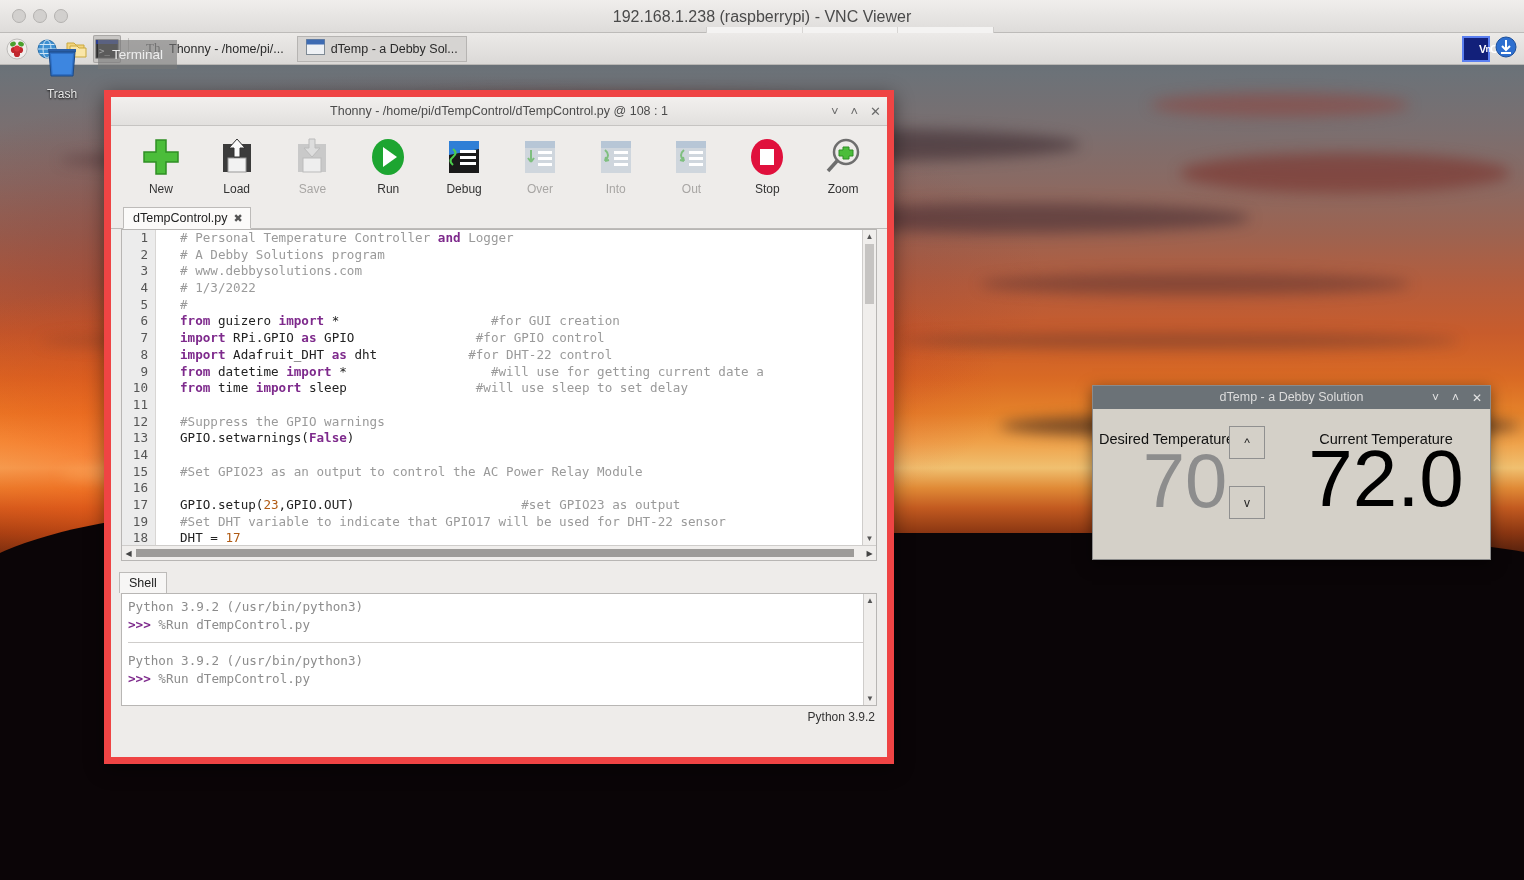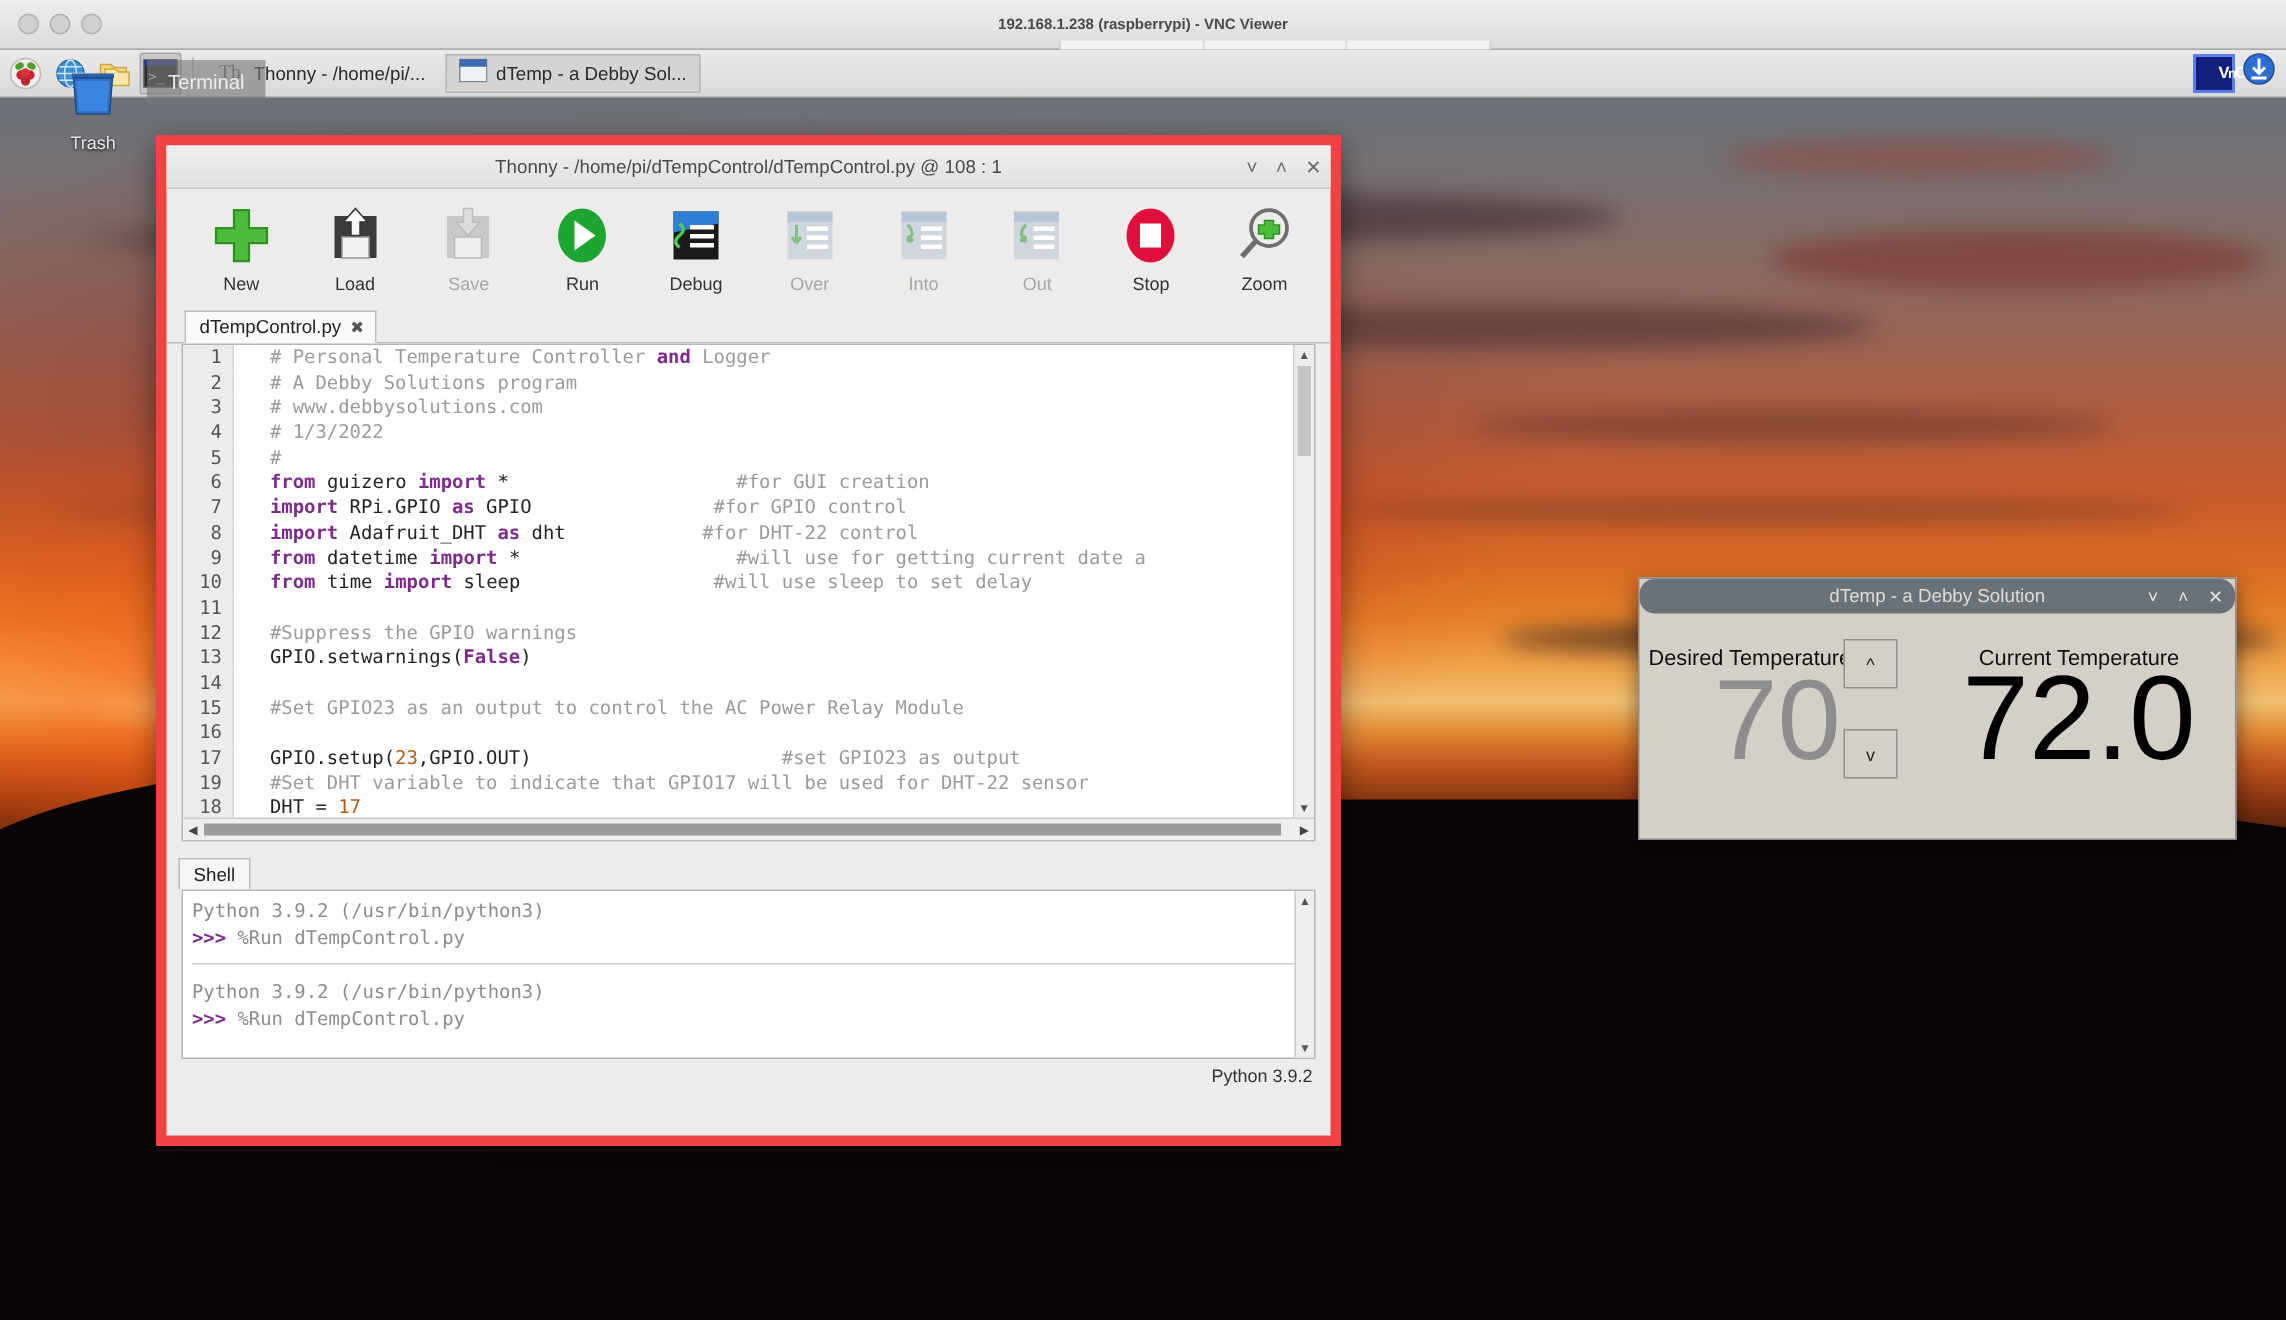--- a/index.html
+++ b/index.html
@@ -17,21 +17,21 @@
     border-bottom:1px solid #bdbbb9;
   }
   #vnc-titlebar .dots{ position:absolute; left:12px; top:9px; display:flex; gap:7px; }
   #vnc-titlebar .dots i{
     display:block; width:14px;height:14px;border-radius:50%;
     background:#d2d0ce; border:1px solid #b4b2b0;
   }
   #vnc-title-text{
     position:absolute; left:0; top:0; width:100%; height:33px;
     line-height:33px; text-align:center;
-    font-size:10px; font-weight:bold; color:#4a4a4a;
+    font-size:16px; font-weight:normal; color:#4a4a4a;
   }
   #vnc-toolbar-stub{
     position:absolute; left:706px; top:27px; width:288px; height:14px;
     background:#f4f3f2; border:1px solid #cfcdcb; border-top:none;
     border-radius:0 0 3px 3px;
     display:flex;
   }
   #vnc-toolbar-stub .seg{ flex:1; border-right:1px solid #d8d6d4;}
   #vnc-toolbar-stub .seg:last-child{border-right:none;}
 
@@ -167,21 +167,21 @@
   #statusbar{ height:22px; display:flex;align-items:center;justify-content:flex-end; padding-right:12px;
               font-size:12px;color:#333;}
 
   
   #dtemp{
     position:absolute; left:1092px; top:385px; width:399px; height:175px;
     background:#d4d0c8; border:1px solid #8b8b8b;
     box-shadow:0 4px 14px rgba(0,0,0,.5);
   }
   #dtemp-titlebar{
-    height:23px; background:#6b7277; position:relative;border-radius:10px;
+    height:23px; background:#6b7277; position:relative;
   }
   #dtemp-title{ line-height:23px;text-align:center;font-size:12.5px;color:#dcdcdc;}
   #dtemp-titlebar .wbtns{ right:8px; height:23px; gap:13px;}
   #dtemp-titlebar .wbtn{ color:#e4e4e4; font-size:12px;}
   #dtemp-body{ position:relative; height:151px; }
   #lbl-desired{ position:absolute; left:6px; top:22px; font-size:14.5px;color:#111;}
   #lbl-current{ position:absolute; left:198px; top:22px; width:190px; text-align:center; font-size:14.5px;color:#111;}
   #val-desired{ position:absolute; left:22px; top:34px; width:140px; text-align:center;
                 font-size:76px; line-height:76px; color:#8d8d8d; font-weight:normal;}
   #val-current{ position:absolute; left:190px; top:30px; width:206px; text-align:center;

